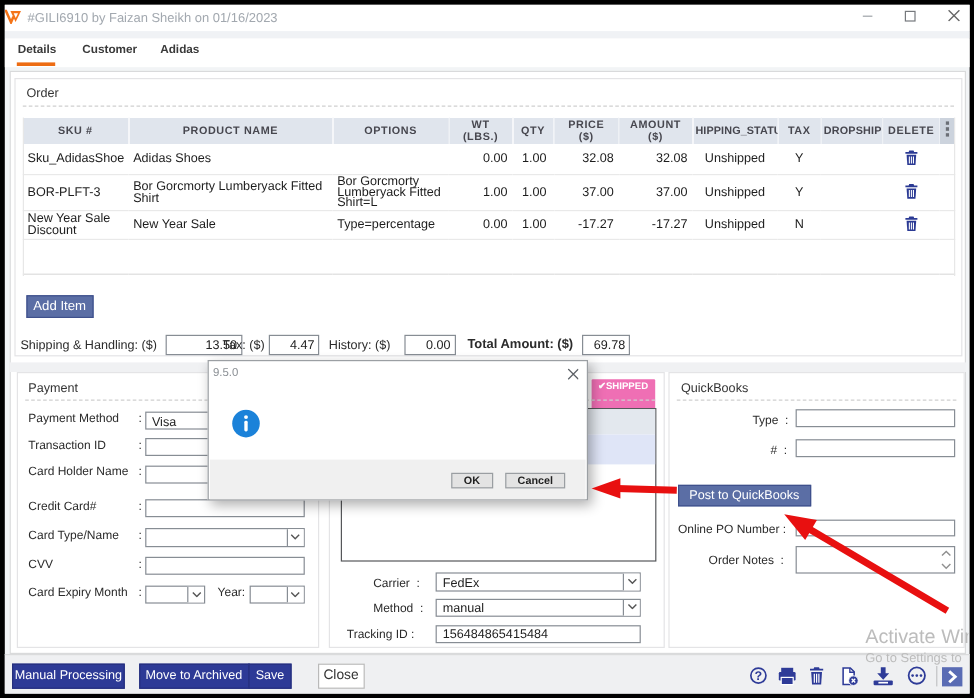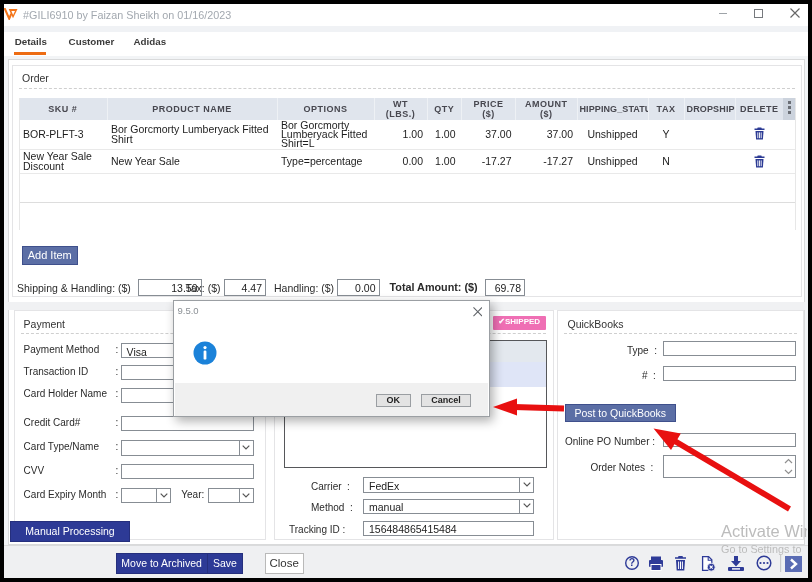--- a/index.html
+++ b/index.html
@@ -93,20 +93,38 @@
         <th style="letter-spacing:0.1px">HIPPING_STATU</th>
         <th>TAX</th>
         <th style="letter-spacing:0.15px">DROPSHIP</th>
         <th style="border-right:none">DELETE</th>
         <th style="background:#ccd3dd;border-right:none" class="dotcell"><svg width="3" height="13" viewBox="0 0 3 13">
             <rect y="0" width="3" height="3" fill="#6b6f76"></rect>
             <rect y="5" width="3" height="3" fill="#6b6f76"></rect>
             <rect y="10" width="3" height="3" fill="#6b6f76"></rect>
           </svg></th>
 </tr>
+<tr style="height:25.5px">
+  <td>Sku_AdidasShoe</td>
+        <td>Adidas Shoes</td>
+        <td></td>
+  <td style="text-align:right">0.00</td>
+        <td style="text-align:right;padding-right:6px">1.00</td>
+        <td style="text-align:right">32.08</td>
+        <td style="text-align:right">32.08</td>
+  <td style="text-align:center">Unshipped</td>
+        <td style="text-align:center">Y</td>
+        <td></td>
+  <td style="text-align:center"><svg width="11" height="13" viewBox="0 0 11 13">
+            <path d="M3.7,0.4 h3.6 l0.5,1.2 h2.7 v1.5 h-10 v-1.5 h2.7 z" fill="#2b3a94"></path>
+            <path d="M1.5,4 h8 l-0.6,8.6 h-6.8 z" fill="#2b3a94"></path>
+            <path d="M3.8,5.4 v5.8 M5.5,5.4 v5.8 M7.2,5.4 v5.8" stroke="#fff" stroke-width="0.9"></path>
+          </svg></td>
+        <td></td>
+</tr>
 <tr style="height:29.5px">
   <td>BOR-PLFT-3</td>
         <td>Bor Gorcmorty Lumberyack Fitted Shirt</td>
         <td>Bor Gorcmorty Lumberyack Fitted Shirt=L</td>
   <td style="text-align:right">1.00</td>
         <td style="text-align:right;padding-right:6px">1.00</td>
         <td style="text-align:right">37.00</td>
         <td style="text-align:right">37.00</td>
   <td style="text-align:center">Unshipped</td>
         <td style="text-align:center">Y</td>
@@ -141,21 +159,21 @@
       </tr>
 </tbody>
   </table>
 <div style="position:absolute;left:19px;top:97.5px;width:777px;height:132.5px;border-left:1px solid #e7e7e7;border-right:1px solid #e7e7e7;pointer-events:none"></div>
 
 <div class="btn-slate" style="left:21.5px;top:246px;width:56.5px;height:19px;font-size:11px;line-height:17px;">Add Item</div>
 <div class="lbl abs" style="left:17px;top:282px;font-size:10.5px;">Shipping &amp; Handling: ($)</div>
 <div class="inp" style="left:137.5px;top:278.5px;width:64px;height:17px;text-align:right;padding:2px 3px 0 0;">13.50</div>
 <div class="lbl abs" style="left:185.5px;top:282px;font-size:10.5px;">Tax: ($)</div>
 <div class="inp" style="left:224px;top:278.5px;width:42px;height:17px;text-align:right;padding:2px 3px 0 0;">4.47</div>
-<div class="lbl abs" style="left:274px;top:282px;font-size:10.5px;">Handling: ($)</div>
+<div class="lbl abs" style="left:274px;top:282px;font-size:10.5px;">History: ($)</div>
 <div class="inp" style="left:336.5px;top:278.5px;width:43px;height:17px;text-align:right;padding:2px 3px 0 0;">0.00</div>
 <div class="lbl abs" style="left:389.5px;top:281px;font-weight:bold;font-size:10.8px;">Total Amount: ($)</div>
 <div class="inp" style="left:485px;top:278.5px;width:40px;height:17px;text-align:right;padding:2px 3px 0 0;">69.78</div>
 <div class="scrollband"></div>
 
 <div class="fs" style="left:14px;top:310px;width:251.5px;height:230px;"></div>
 <div class="fs-h" style="left:23.6px;top:317.5px;text-align:right;">Payment</div>
 <div class="dash" style="left:21px;top:332.5px;width:237px;"></div>
 <div class="lbl abs" style="left:23.6px;top:343.5px;">Payment Method</div>
 <div class="lbl abs" style="left:115.5px;top:343.5px;">:</div>
@@ -193,21 +211,21 @@
 <div class="lbl abs" style="left:181.3px;top:488.5px;">Year:</div>
 <div class="inp" style="left:208px;top:487.8px;width:45.5px;height:15.5px;">
     <div class="ddarrow">
       <svg width="8" height="5" viewBox="0 0 8 5">
         <path d="M0.7,0.7 L4,4 L7.3,0.7" fill="none" stroke="#555" stroke-width="1.2"></path>
       </svg>
     </div>
   </div>
 
 <div class="fs" style="left:273.5px;top:310px;width:280px;height:230px;"></div>
-<div class="abs" style="left:492.7px;top:316.2px;width:53px;height:14px;background:#ef6fb4;border-radius:1px;color:#fff;font-size:8px;font-weight:bold;text-align:center;line-height:11.5px;">✔SHIPPED</div>
+<div class="abs" style="left:492.7px;top:316.2px;width:53px;height:25px;background:#ef6fb4;border-radius:1px;color:#fff;font-size:8px;font-weight:bold;text-align:center;line-height:11.5px;">✔SHIPPED</div>
 <div class="dash" style="left:281px;top:332.5px;width:265px;"></div>
 <div class="abs" style="left:283.5px;top:339.5px;width:263px;height:128.5px;border:1.2px solid #56575a;background:#fff;">
   <div style="position:absolute;left:0;top:0;width:100%;height:21px;background:#e3e8ee;"></div>
   <div style="position:absolute;left:0;top:21px;width:100%;height:25px;background:#dfe5f7;"></div>
 </div>
 <div class="lbl abs" style="left:311px;top:480.5px;">Carrier&nbsp;&nbsp;:</div>
 <div class="inp" style="left:363px;top:477px;width:171px;height:15.5px;padding:1.5px 0 0 5px;">FedEx<div class="ddarrow">
       <svg width="8" height="5" viewBox="0 0 8 5">
         <path d="M0.7,0.7 L4,4 L7.3,0.7" fill="none" stroke="#555" stroke-width="1.2"></path>
       </svg>
@@ -238,21 +256,21 @@
     </svg>
   <svg style="position:absolute;right:2px;bottom:2px" width="9" height="6" viewBox="0 0 9 6">
       <path d="M1,1 L4.5,4.5 L8,1" fill="none" stroke="#909090" stroke-width="1.2"></path>
     </svg>
 </div>
 
 <div class="wmtxt" style="left:721px;top:521.5px;font-size:16.5px;">Activate Win</div>
 <div class="wmtxt" style="left:721px;top:542.5px;font-size:10.8px;">Go to Settings to</div>
 
 <div class="bottombar"></div>
-<div class="btn-navy" style="left:10px;top:521px;width:120px;">Manual Processing</div>
+<div class="btn-navy" style="left:10px;top:553px;width:94px;">Manual Processing</div>
 <div class="btn-navy" style="left:115.6px;top:553px;width:92px;">Move to Archived</div>
 <div class="btn-navy" style="left:207px;top:553px;width:36px;">Save</div>
 <div class="abs" style="left:264.8px;top:553px;width:38.8px;height:20.5px;background:#fff;border:1px solid #b9b9b9;color:#333;font-size:11.5px;text-align:center;line-height:18.5px;">Close</div>
 
 <svg class="abs" style="left:625px;top:555px" width="178" height="18" viewBox="0 0 178 18">
   <g fill="none" stroke="#2e3b98" stroke-width="1.4">
     <circle cx="7" cy="8" r="6.3"></circle>
     <text x="7" y="11.4" font-size="10.5" font-weight="bold" font-family="Liberation Sans" text-anchor="middle" fill="#2e3b98" stroke="none">?</text>
   </g>
   <g fill="#2e3b98">

